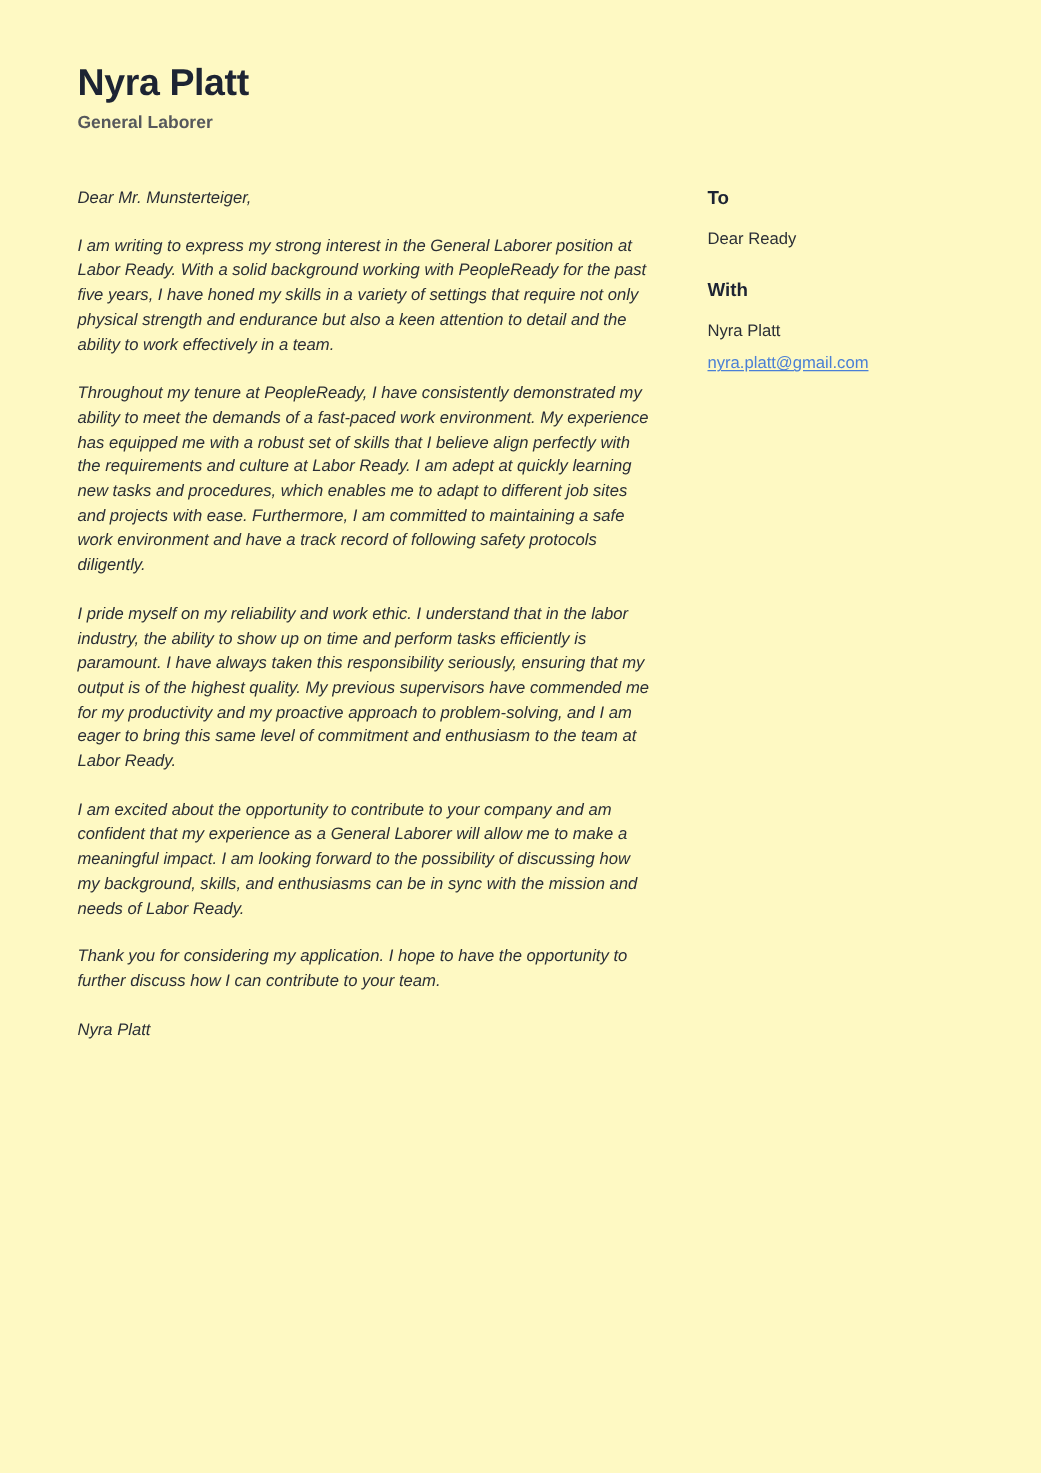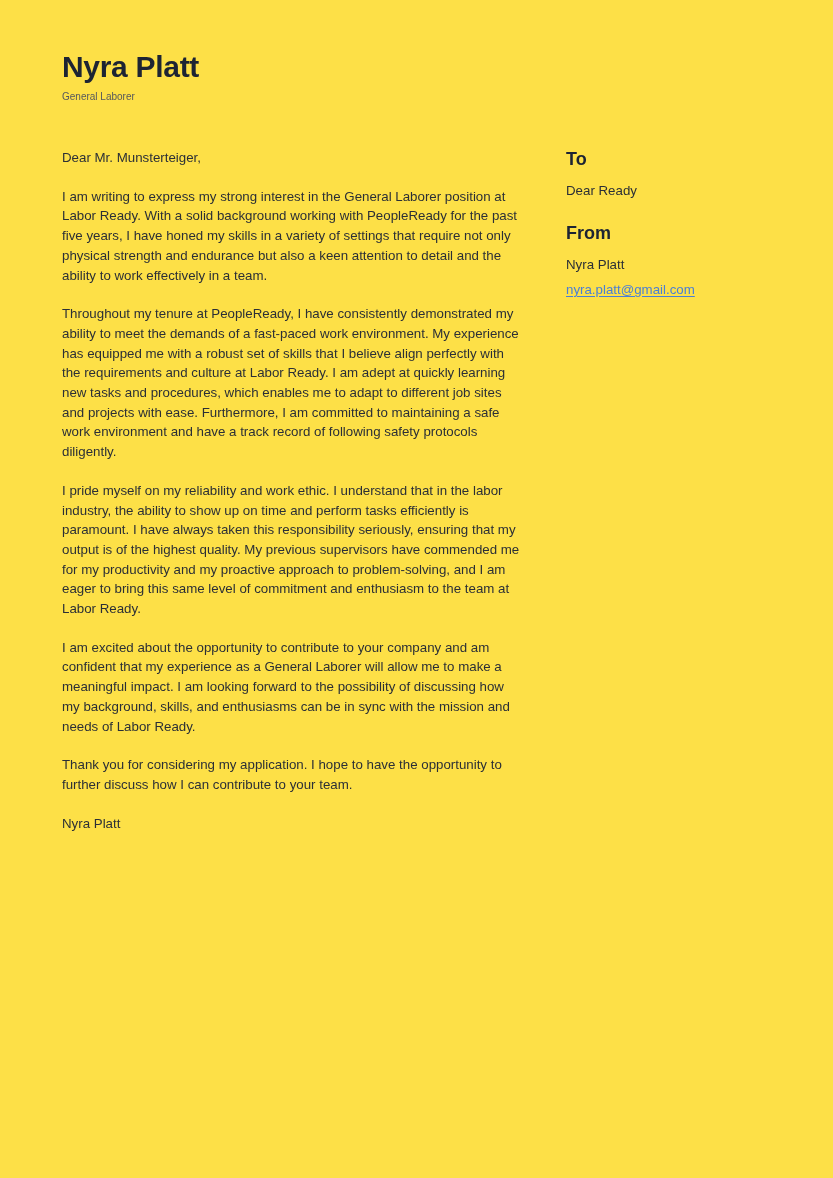--- a/index.html
+++ b/index.html
@@ -11,78 +11,79 @@
     width: 833px;
     height: 1178px;
     position: relative;
     font-family: "Liberation Sans", "DejaVu Sans", sans-serif;
     -webkit-font-smoothing: antialiased;
   }
 
   .page {
     position: absolute;
     inset: 0;
-    background: #fde047;
+    background: #fef9c3;
   }
 
   
   .header {
     position: absolute;
     left: 62px;
     top: 50px;
     width: 600px;
   }
   .candidate-name {
     font-size: 30px;
     font-weight: 700;
     letter-spacing: -0.3px;
     color: #1d2433;
     line-height: 34px;
     margin: 0;
   }
   .candidate-role {
-    font-size: 10px;
-    font-weight: 400;
+    font-size: 14px;
+    font-weight: 700;
     color: #56585c;
     line-height: 18px;
     margin: 4px 0 0 0;
   }
 
   
   .letter {
     position: absolute;
     left: 62px;
     top: 148px;
     width: 458px;
     font-size: 13.3px;
     line-height: 19.7px;
     color: #2b2f36;
   }
   .letter p {
     margin: 0 0 19px 0;
     text-align: left;
+    font-style: italic;
   }
   .letter p.salutation { margin-bottom: 19px; }
   .letter p.closing-line { margin-bottom: 19px; }
   .letter p.signature { margin-bottom: 0; }
 
   
   .meta {
     position: absolute;
     left: 566px;
     top: 149px;
     width: 220px;
     font-size: 13.3px;
     line-height: 19.7px;
     color: #2b2f36;
   }
   .meta-block { margin-bottom: 20px; }
   .meta-block:last-child { margin-bottom: 0; }
   .meta-heading {
-    font-size: 18px;
+    font-size: 15px;
     font-weight: 700;
     color: #1d2433;
     line-height: 20px;
     margin: 0 0 9px 0;
   }
   .meta-line {
     line-height: 25px;
     color: #2b2f36;
     white-space: nowrap;
   }
@@ -116,21 +117,21 @@
   </div>
 
   <div class="meta">
 
     <div class="meta-block">
       <div class="meta-heading">To</div>
       <div class="meta-line">Dear Ready</div>
     </div>
 
     <div class="meta-block">
-      <div class="meta-heading">From</div>
+      <div class="meta-heading">With</div>
       <div class="meta-line">Nyra Platt</div>
       <div>
         <a class="meta-link" href="#">nyra.platt@gmail.com</a>
       </div>
     </div>
 
   </div>
 
 </div>
 

